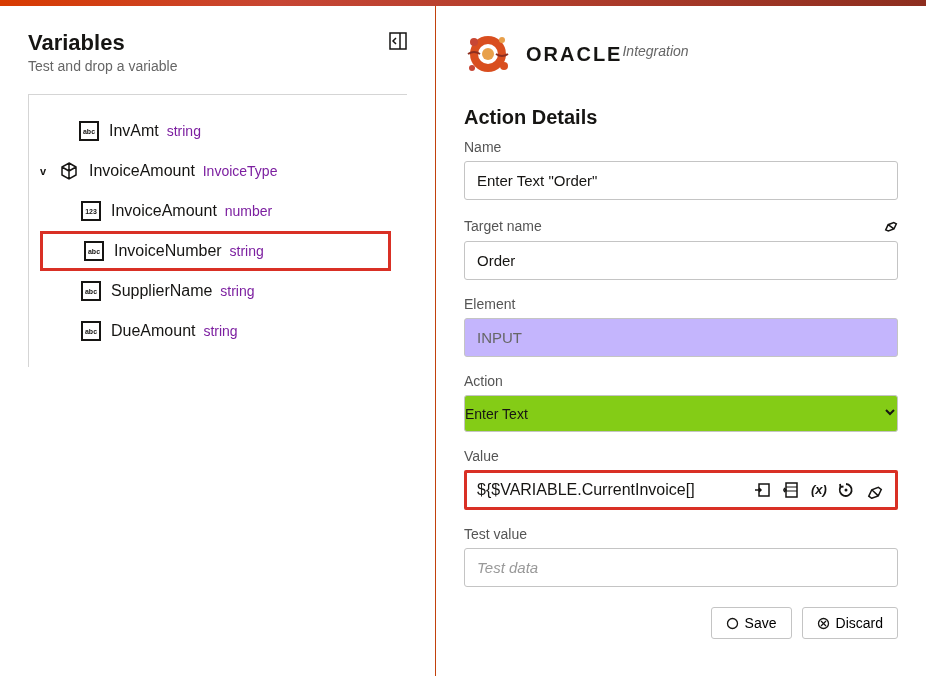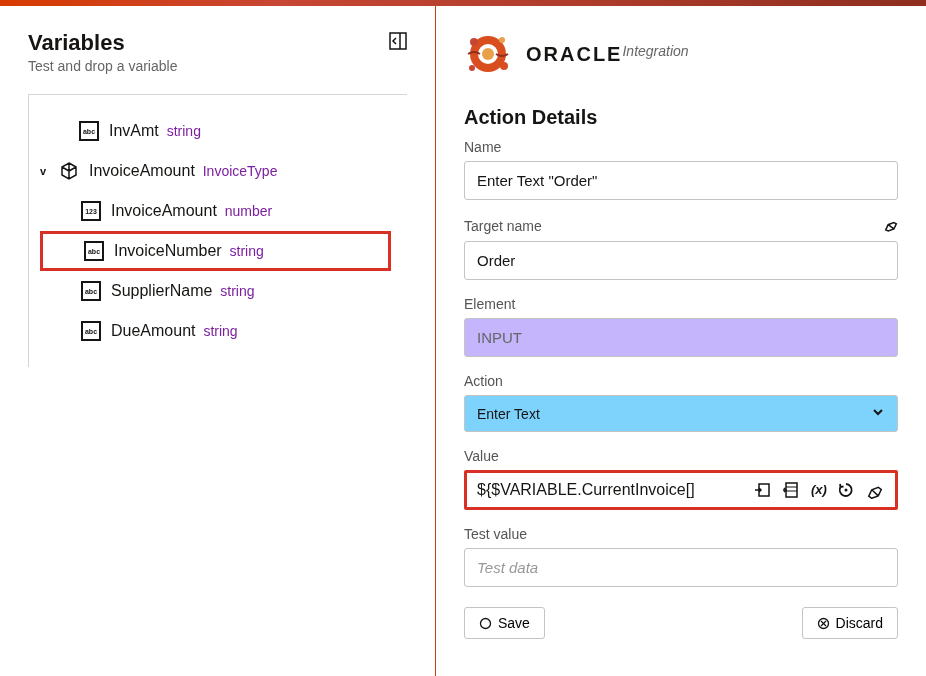--- a/index.html
+++ b/index.html
@@ -30,27 +30,27 @@
     .logo-img { width: 48px; height: 48px; }
     .logo-text { display: flex; flex-direction: row; }
     .logo-main { font-size: 20px; font-weight: 700; letter-spacing: 2px; color: #161513; }
     .logo-sub { font-size: 14px; color: #666; font-style: italic; }
     
     .section-title { font-size: 20px; font-weight: 600; margin-bottom: 10px; }
     .field-label { font-size: 14px; color: #555; margin-bottom: 6px; display: flex; justify-content: space-between; align-items: center; }
     .field-input { width: 100%; border: 1px solid #c4c4c4; border-radius: 3px; padding: 10px 12px; font-size: 15px; color: #161513; margin-bottom: 16px; background: #fff; }
     .field-input.readonly { background: #c4b5fd; color: #666; }
     .field-input::placeholder { color: #999; font-style: italic; }
-    .field-select { width: 100%; border: 1px solid #c4c4c4; border-radius: 3px; padding: 9px 12px; font-size: 14px; color: #161513; margin-bottom: 16px; background: #7dd3fc; position: relative; display: flex; justify-content: space-between; align-items: center; cursor: pointer; }
+    .field-select { width: 100%; border: 1px solid #c4c4c4; border-radius: 3px; padding: 9px 0; font-size: 14px; color: #161513; margin-bottom: 16px; background: #84cc16; position: relative; display: flex; justify-content: space-between; align-items: center; cursor: pointer; }
     .field-value-row { display: flex; align-items: center; border: 3px solid #d93025; border-radius: 2px; padding: 6px 10px; margin-bottom: 16px; gap: 6px; }
     .field-value-text { flex: 1; font-size: 16px; color: #161513; white-space: nowrap; overflow: hidden; }
     .value-icon { width: 22px; height: 22px; display: flex; align-items: center; justify-content: center; cursor: pointer; flex-shrink: 0; }
     .value-icon svg { width: 18px; height: 18px; }
     
-    .button-row { display: flex; justify-content: space-between; gap: 10px; margin-top: 4px; }
+    .button-row { display: flex; justify-content: flex-end; gap: 10px; margin-top: 4px; }
     .btn { border: 1px solid #c4c4c4; background: #fff; padding: 7px 14px; border-radius: 3px; font-size: 14px; cursor: pointer; display: flex; align-items: center; gap: 6px; }
     .btn-icon { width: 13px; height: 13px; }
     
     .erase-icon { cursor: pointer; }
     .chevron-down { font-size: 12px; }
   </style>
 </head>
 <body>
 
 <div class="top-bar"></div>

